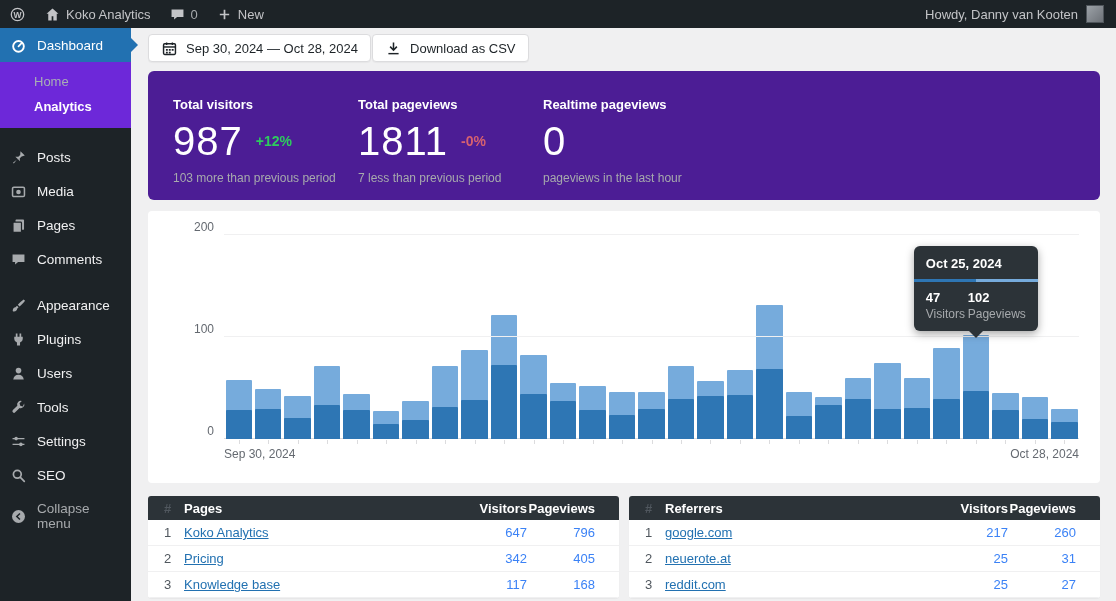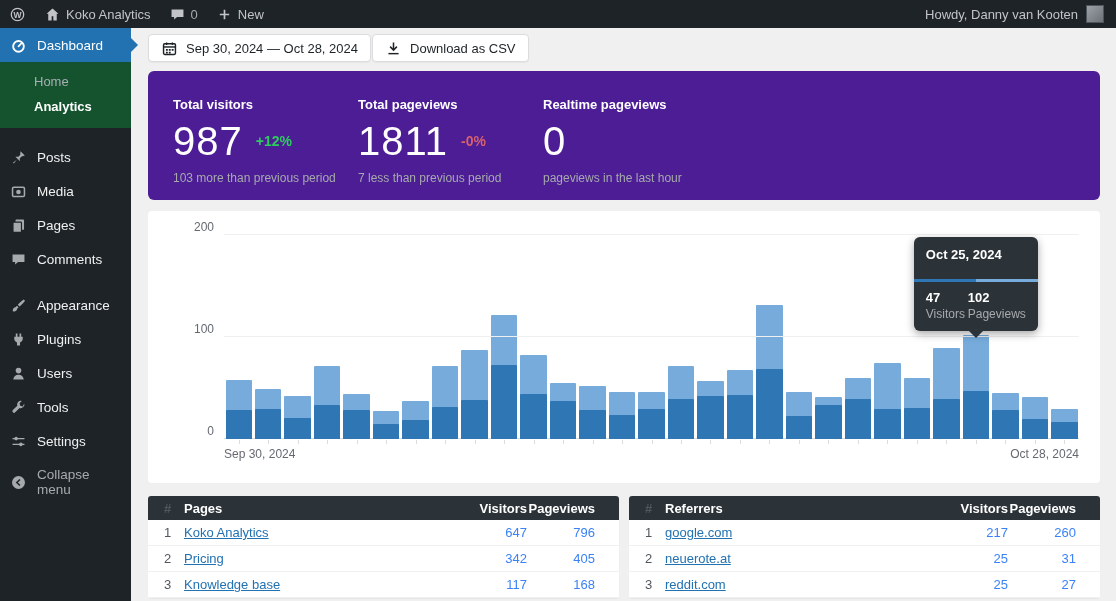--- a/index.html
+++ b/index.html
@@ -14,21 +14,21 @@
   .avatar { width:18px; height:18px; background:linear-gradient(135deg,#9ca2a7,#6c7177); border:1px solid #4f555b; }
 
   
   .sidebar { position:absolute; top:28px; left:0; width:131px; bottom:0; background:#1d2327; color:#f0f0f1; z-index:40; }
   .menu-item { display:flex; align-items:center; gap:9px; padding:7px 8px; cursor:pointer; position:relative; font-size:13.5px; }
   .menu-item .icon { width:20px; height:20px; color:#a7aaad; display:flex; align-items:center; justify-content:center; flex:none; }
   .menu-item.gap { margin-top:12px; }
   .menu-item.active { background:#2271b1; color:#fff; }
   .menu-item.active .icon { color:#fff; }
   .wedge { position:absolute; right:-7px; top:50%; margin-top:-7px; width:0; height:0; border-top:7px solid transparent; border-bottom:7px solid transparent; border-left:7px solid #2271b1; }
-  .submenu { background:#14532d; padding:7px 0 9px; }
+  .submenu { background:#6d28d9; padding:7px 0 9px; }
   .submenu-item { padding:5px 8px 5px 34px; color:#a8aeb5; cursor:pointer; font-size:13px; }
   .submenu-item.current { color:#fff; font-weight:bold; }
   .collapse-item { color:#a7aaad; margin-top:2px; }
   .collapse-item .icon { color:#a7aaad; }
 
   
   .content { position:absolute; left:131px; top:28px; right:0; bottom:0; background:#f0f0f1; padding:6px 16px 0 17px; overflow:hidden; }
 
   .toolbar { display:flex; gap:1px; margin-bottom:9px; }
   .btn { background:#fff; border:1px solid #dcdcde; border-radius:4px; height:28px; padding:0 12px; display:inline-flex; align-items:center; gap:8px; font-size:13px; color:#1d2327; cursor:pointer; box-shadow:0 1px 1px rgba(0,0,0,.04); }
@@ -51,21 +51,21 @@
   .ytick { position:absolute; right:100%; margin-right:10px; transform:translateY(-50%); color:#646970; font-size:12px; white-space:nowrap; }
   .bars { position:absolute; left:0; right:0; top:0; bottom:0; display:flex; align-items:flex-end; }
   .bar-slot { flex:1; position:relative; height:100%; cursor:pointer; }
   .bar-slot .tick { position:absolute; bottom:-5px; left:50%; width:1px; height:4px; background:#dcdcde; }
   .bar { position:absolute; bottom:0; left:1.5px; right:1.5px; border-radius:1px 1px 0 0; }
   .xlabels { display:flex; justify-content:space-between; margin-left:48px; margin-top:8px; color:#646970; font-size:12px; }
 
   
   .tooltip { position:absolute; width:124px; bottom:calc(51% + 4px); left:calc(87.93% - 62px); background:#2c3338; color:#fff; border-radius:6px; box-shadow:0 3px 8px rgba(0,0,0,.35); padding:10px 12px 10px; z-index:10; }
   .tooltip:after { content:""; position:absolute; left:50%; bottom:-7px; margin-left:-7px; border-left:7px solid transparent; border-right:7px solid transparent; border-top:7px solid #2c3338; }
-  .tt-title { font-weight:bold; font-size:13px; margin-bottom:17px; }
+  .tt-title { font-weight:bold; font-size:13px; margin-bottom:8px; }
   .tt-divider { display:flex; height:3px; margin:0 -12px 8px; }
   .tt-divider .seg { flex:1; }
   .tt-vals { display:flex; }
   .tt-col { flex:1; }
   .tt-num { font-weight:bold; font-size:13px; }
   .tt-label { color:#a7aaad; font-size:12px; margin-top:2px; }
 
   
   .tables { display:flex; gap:10px; }
   .datatable { flex:1; border-radius:3px; overflow:hidden; background:#fff; box-shadow:0 1px 1px rgba(0,0,0,.04); }
@@ -206,20 +206,29 @@
       <div class="menu-item">
         <span class="icon">
           <svg viewBox="0 0 20 20" width="17" height="17" fill="currentColor">
             <path d="M3 5.8h14v1.6H3zM3 12.6h14v1.6H3z"></path>
             <circle cx="7.2" cy="6.6" r="2.1"></circle>
             <circle cx="12.8" cy="13.4" r="2.1"></circle>
           </svg>
         </span>
         <span>Settings</span>
       </div>
+      <div class="menu-item">
+        <span class="icon">
+          <svg viewBox="0 0 20 20" width="17" height="17" fill="currentColor">
+            <circle cx="8.6" cy="8.6" r="4.6" fill="none" stroke="currentColor" stroke-width="2"></circle>
+            <path d="M12.2 12.2l4.6 4.6" stroke="currentColor" stroke-width="2" stroke-linecap="round"></path>
+          </svg>
+        </span>
+        <span>SEO</span>
+      </div>
     </div>
   <div class="menu-item collapse-item">
     <span class="icon">
         <svg viewBox="0 0 20 20" width="17" height="17" fill="currentColor">
           <circle cx="10" cy="10" r="7.6"></circle>
           <path d="M11.7 6.4L8 10l3.7 3.6" fill="none" stroke="#1d2327" stroke-width="1.8"></path>
         </svg>
       </span>
     <span>Collapse menu</span>
   </div>

